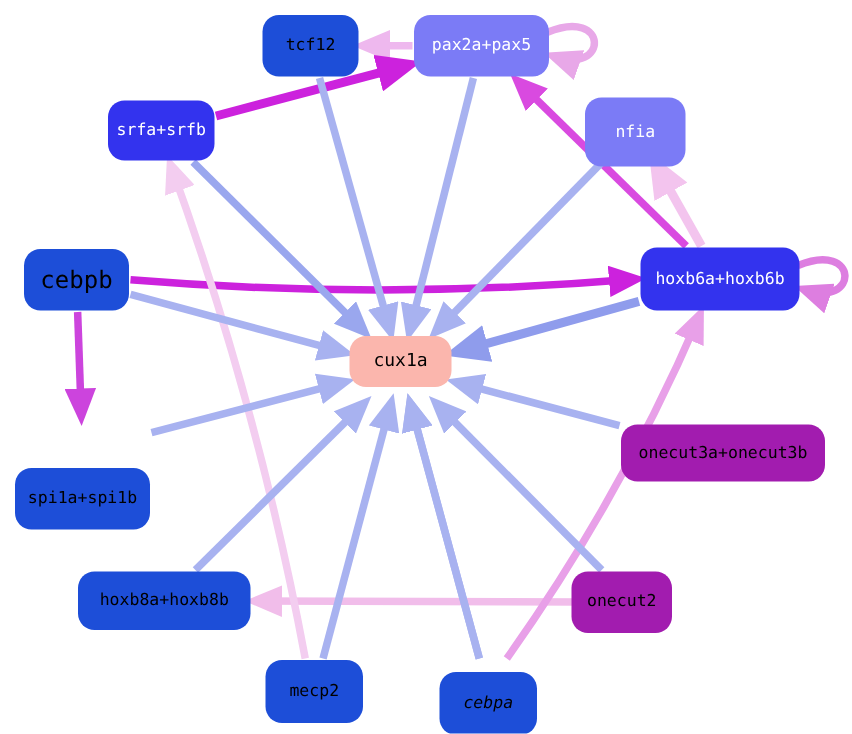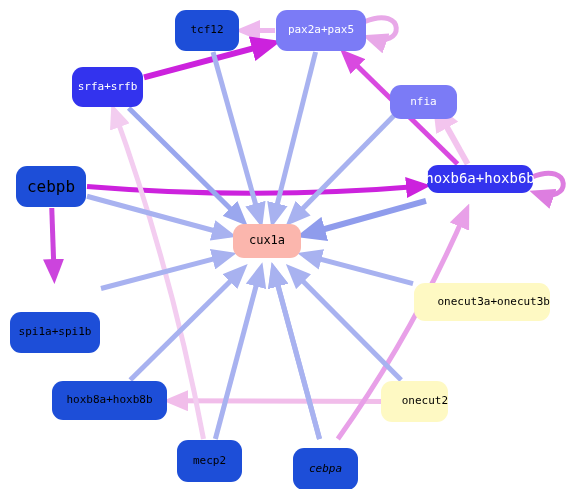--- a/index.html
+++ b/index.html
@@ -5,21 +5,21 @@
   html,body{margin:0;padding:0;background:#ffffff;}
   body{width:568px;height:489px;overflow:hidden;
        font-family:"DejaVu Sans Mono","Liberation Mono",monospace;}
   #graph{position:relative;width:568px;height:489px;background:#ffffff;}
   #edges{position:absolute;left:0;top:0;width:568px;height:489px;}
   .node{position:absolute;display:flex;align-items:center;justify-content:center;
         border-radius:11px;box-sizing:border-box;text-align:center;
         line-height:1.1;white-space:nowrap;letter-spacing:0px;}
   .node-label{pointer-events:none;}
   .n-light{background:#1d4ed8;color:#000000;}
-  .n-light2{background:#fef9c3;color:#000000;justify-content:flex-end;}
+  .n-light2{background:#a21caf;color:#000000;}
   .n-strong{background:#3333ee;color:#ffffff;}
   .n-mid{background:#7b7bf6;color:#ffffff;}
   .n-target{background:#fbb6ad;color:#000000;}
 </style>
 </head>
 <body>
 
 <div id="graph">
   <svg id="edges" viewBox="0 0 568 489" xmlns="http://www.w3.org/2000/svg">
     <defs>
@@ -57,27 +57,27 @@
   <div id="node-layer">
       <div class="node n-light" style="left: 175px; top: 10px; width: 64px; height: 41px; font-size: 11px;">
         <span class="node-label">tcf12</span>
       </div>
       <div class="node n-mid" style="left: 276px; top: 10px; width: 90px; height: 41px; font-size: 11px;">
         <span class="node-label">pax2a+pax5</span>
       </div>
       <div class="node n-strong" style="left: 72px; top: 67px; width: 71px; height: 40px; font-size: 11px;">
         <span class="node-label">srfa+srfb</span>
       </div>
-      <div class="node n-mid" style="left: 390px; top: 65px; width: 67px; height: 34px; font-size: 11px; margin-top: 20px;">
+      <div class="node n-mid" style="left: 390px; top: 65px; width: 67px; height: 46px; font-size: 11px;">
         <span class="node-label">nfia</span>
       </div>
       <div class="node n-light" style="left: 16px; top: 166px; width: 70px; height: 41px; font-size: 16px;">
         <span class="node-label">cebpb</span>
       </div>
-      <div class="node n-strong" style="left: 427px; top: 165px; width: 106px; height: 28px; font-size: 14px;">
+      <div class="node n-strong" style="left: 427px; top: 165px; width: 106px; height: 42px; font-size: 11px;">
         <span class="node-label">hoxb6a+hoxb6b</span>
       </div>
       <div class="node n-target" style="left: 233px; top: 224px; width: 68px; height: 34px; font-size: 12px;">
         <span class="node-label">cux1a</span>
       </div>
       <div class="node n-light" style="left: 10px; top: 280px; width: 90px; height: 41px; font-size: 11px; margin-top: 32px;">
         <span class="node-label">spi1a+spi1b</span>
       </div>
       <div class="node n-light2" style="left: 414px; top: 283px; width: 136px; height: 38px; font-size: 11px;">
         <span class="node-label">onecut3a+onecut3b</span>

